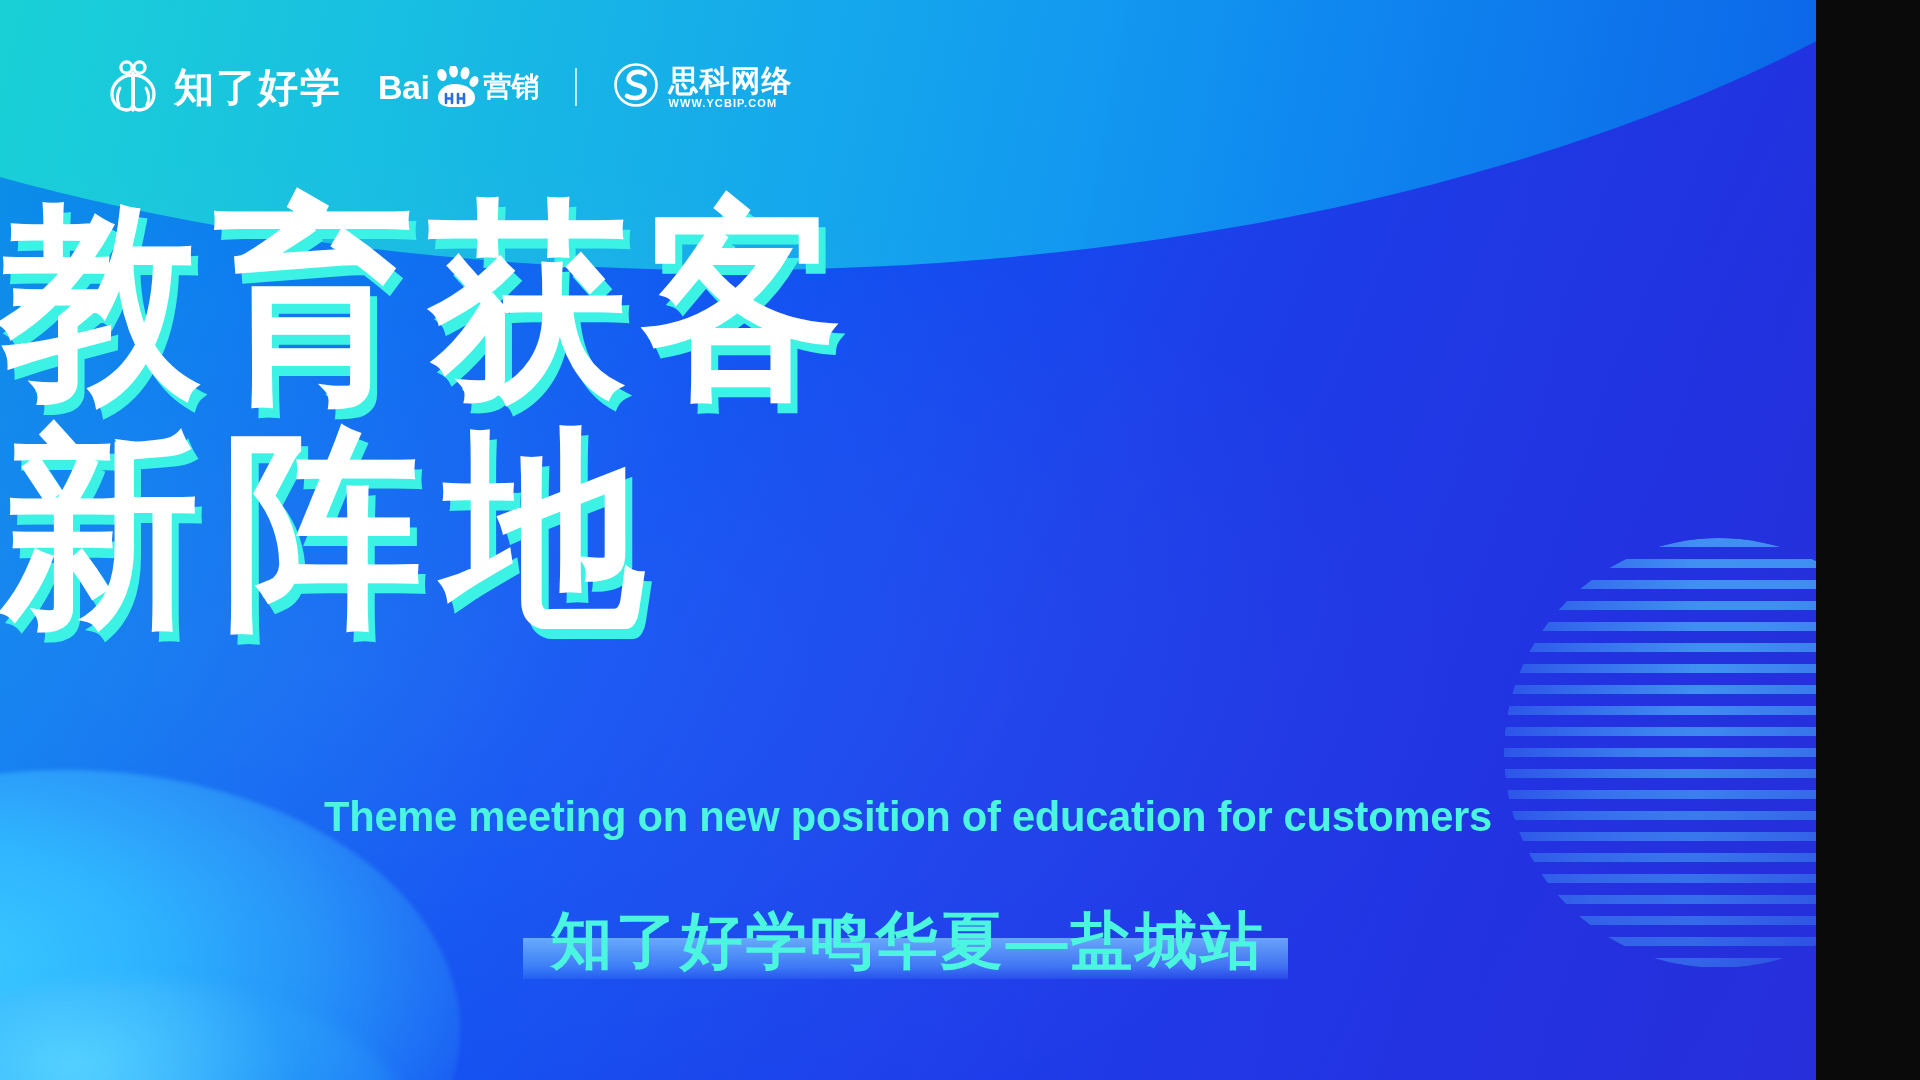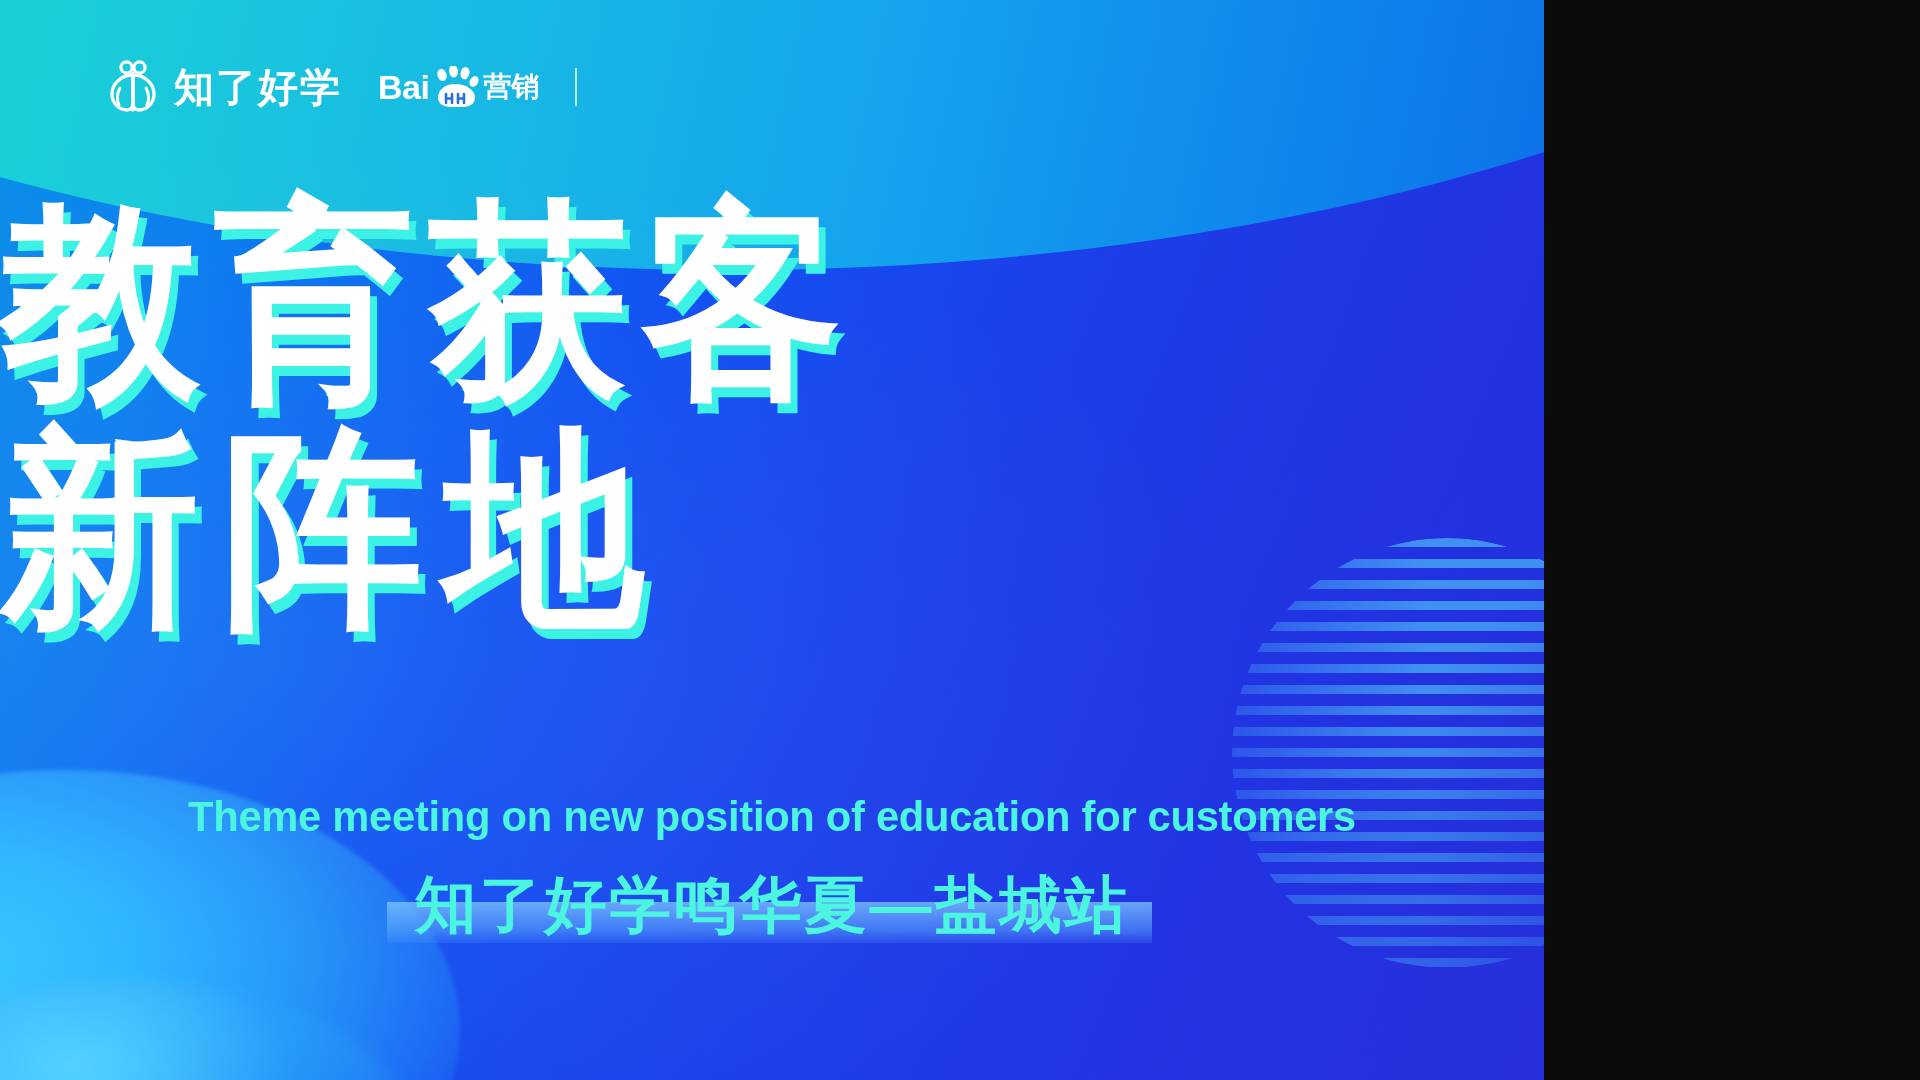--- a/index.html
+++ b/index.html
@@ -2,21 +2,21 @@
 <html><head>
 <meta charset="utf-8">
 <style>
   html, body {
     margin: 0;
     padding: 0;
     background: #0a0a0a;
   }
   .stage {
     position: relative;
-    width: 1544px;
+    width: 1816px;
     height: 1080px;
     overflow: hidden;
     font-family: "Liberation Sans", "DejaVu Sans", sans-serif;
     background: linear-gradient(118deg, #0a8fe8 0%, #0d6cf0 22%, #1a45ee 52%, #2136ea 76%, #2a34e6 100%);
   }
 
   
   .bg-base {
     position: absolute;
     inset: 0;
@@ -250,20 +250,21 @@
   }
   .sub-cn {
     position: relative;
     display: inline-block;
     padding: 0 10px;
     color: #4cf5e0;
     font-size: 62px;
     font-weight: 800;
     letter-spacing: 3px;
     line-height: 1.12;
+    margin-top: 36px;
   }
   .sub-cn-highlight {
     position: absolute;
     left: -18px;
     right: -12px;
     bottom: -4px;
     height: 41px;
     background: linear-gradient(180deg, rgba(125,195,255,0.78) 0%, rgba(95,170,255,0.50) 70%, rgba(80,150,250,0.18) 100%);
     z-index: -1;
   }
@@ -309,20 +310,32 @@
           <path d="M22 18 C12 18 5 24 5 31.5 C5 37.5 10 41 17 41 L30 41 C37 41 42 37.5 42 31.5 C42 24 33 18 22 18 Z" fill="#ffffff"></path>
           <path d="M13 28 L13 37 M13 32.5 L19 32.5 M19 28 L19 37" stroke="#2b6fd6" stroke-width="2.6" stroke-linecap="round"></path>
           <path d="M25 28 L25 37 M25 32.5 L31 32.5 M31 28 L31 37" stroke="#2b6fd6" stroke-width="2.6" stroke-linecap="round"></path>
         </svg>
       </span>
       <span class="baidu-cn">营销</span>
     </div>
 
     <div class="divider-bar"></div>
 
+    <div class="sike-group">
+      <span>
+        <svg width="46" height="46" viewBox="0 0 46 46" fill="none">
+          <circle cx="23" cy="23" r="20.5" stroke="#ffffff" stroke-width="2.6"></circle>
+          <path d="M32 12 C27 8.5 18 9.5 16 15 C14.5 19.5 19 22 24 23 C29 24 33 26.5 31 31 C29 36.5 20 37.5 14 34" stroke="#ffffff" stroke-width="4.6" fill="none" stroke-linecap="round"></path>
+        </svg>
+      </span>
+      <span class="sike-text">
+        <span class="sike-cn">思科网络</span>
+        <span class="sike-url">WWW.YCBIP.COM</span>
+      </span>
+    </div>
 
   </div>
 
   <div class="headline">
     <span class="headline-line l1">教育获客</span>
     <span class="headline-line l2">新阵地</span>
   </div>
 
   <div class="sub-en">Theme meeting on new position of education for customers</div>
 

